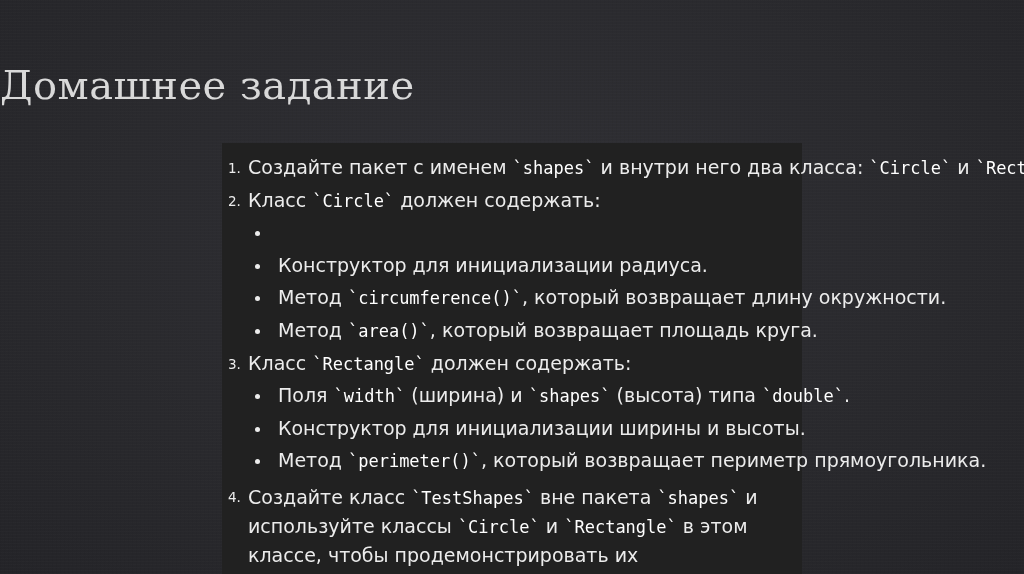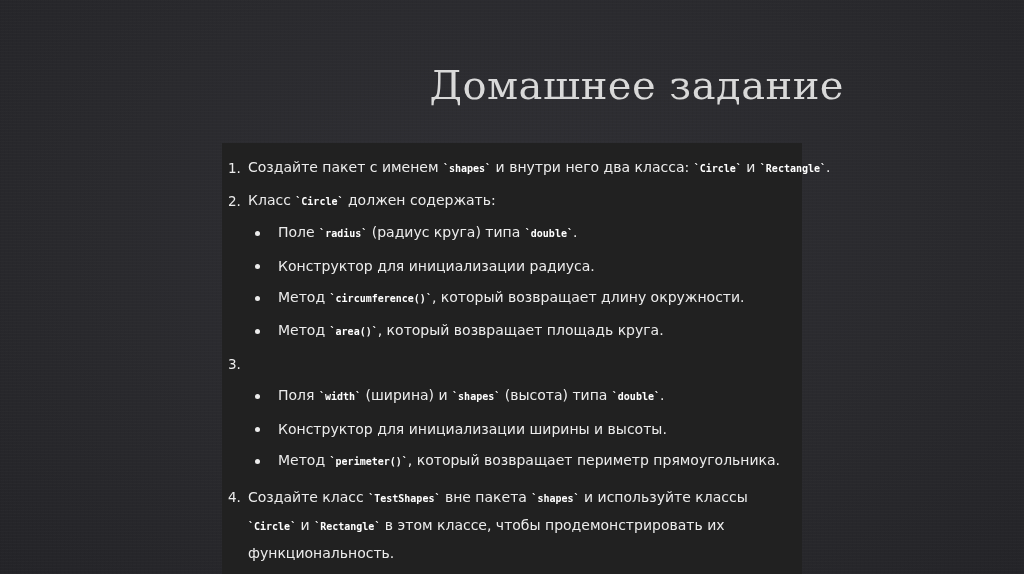--- a/index.html
+++ b/index.html
@@ -16,21 +16,21 @@
         repeating-linear-gradient(0deg, rgba(255,255,255,0.012) 0px, rgba(255,255,255,0.012) 1px, transparent 1px, transparent 3px),
         repeating-linear-gradient(90deg, rgba(0,0,0,0.03) 0px, rgba(0,0,0,0.03) 1px, transparent 1px, transparent 4px),
         radial-gradient(ellipse at 50% 40%, #303035 0%, #2a2a2e 55%, #242428 100%);
       font-family: "DejaVu Sans", "Liberation Sans", sans-serif;
     }
     .slide-title {
       position: absolute;
       left: 0;
       top: 62px;
       width: 844px;
-      text-align: right;
+      text-align: left;
       font-family: "DejaVu Serif", "Liberation Serif", serif;
       font-size: 40px;
       font-weight: normal;
       color: #d9d9d9;
       letter-spacing: 0.5px;
       margin: 0;
     }
     .content-box {
       position: absolute;
       left: 222px;
@@ -73,27 +73,27 @@
       position: absolute;
       left: 33px;
       top: 50%;
       width: 5px;
       height: 5px;
       margin-top: -2px;
       border-radius: 50%;
       background: #ececec;
     }
     .txt {
-      font-size: 14px;
+      font-size: 19px;
       color: #ececec;
     }
     .code {
       font-family: "DejaVu Sans Mono", "Liberation Mono", monospace;
-      font-weight: bold;
-      font-size: 10px;
+      font-weight: normal;
+      font-size: 17px;
       color: #ffffff;
     }
     .step4 {
       padding-left: 26px;
       padding-top: 6px;
       line-height: 27px;
       font-size: 13.5px;
       white-space: normal;
       width: 540px;
     }
@@ -112,39 +112,39 @@
     </div>
   </div>
 
   <div class="step">
     <div class="step-row">
       <span class="step-num">2.</span>
       <span class="rich"><span class="txt">Класс </span><span class="code">`Circle`</span><span class="txt"> должен содержать:</span></span>
     </div>
     <div class="bullet-row">
       <span class="bullet-dot"></span>
-      <span class="rich"><span class="txt">Поле </span><span class="code">`radius`</span><span class="txt"> (радиус круга) типа </span><span class="code">`double`</span><span class="txt">.</span></span>
     </div>
     <div class="bullet-row">
       <span class="bullet-dot"></span>
       <span class="rich"><span class="txt">Конструктор для инициализации радиуса.</span></span>
     </div>
     <div class="bullet-row">
       <span class="bullet-dot"></span>
       <span class="rich"><span class="txt">Метод </span><span class="code">`circumference()`</span><span class="txt">, который возвращает длину окружности.</span></span>
     </div>
     <div class="bullet-row">
       <span class="bullet-dot"></span>
       <span class="rich"><span class="txt">Метод </span><span class="code">`area()`</span><span class="txt">, который возвращает площадь круга.</span></span>
     </div>
   </div>
 
   <div class="step">
     <div class="step-row">
       <span class="step-num">3.</span>
+      <span class="rich"><span class="txt">Класс </span><span class="code">`Rectangle`</span><span class="txt"> должен содержать:</span></span>
     </div>
     <div class="bullet-row">
       <span class="bullet-dot"></span>
       <span class="rich"><span class="txt">Поля </span><span class="code">`width`</span><span class="txt"> (ширина) и </span><span class="code">`shapes`</span><span class="txt"> (высота) типа </span><span class="code">`double`</span><span class="txt">.</span></span>
     </div>
     <div class="bullet-row">
       <span class="bullet-dot"></span>
       <span class="rich"><span class="txt">Конструктор для инициализации ширины и высоты.</span></span>
     </div>
     <div class="bullet-row">

